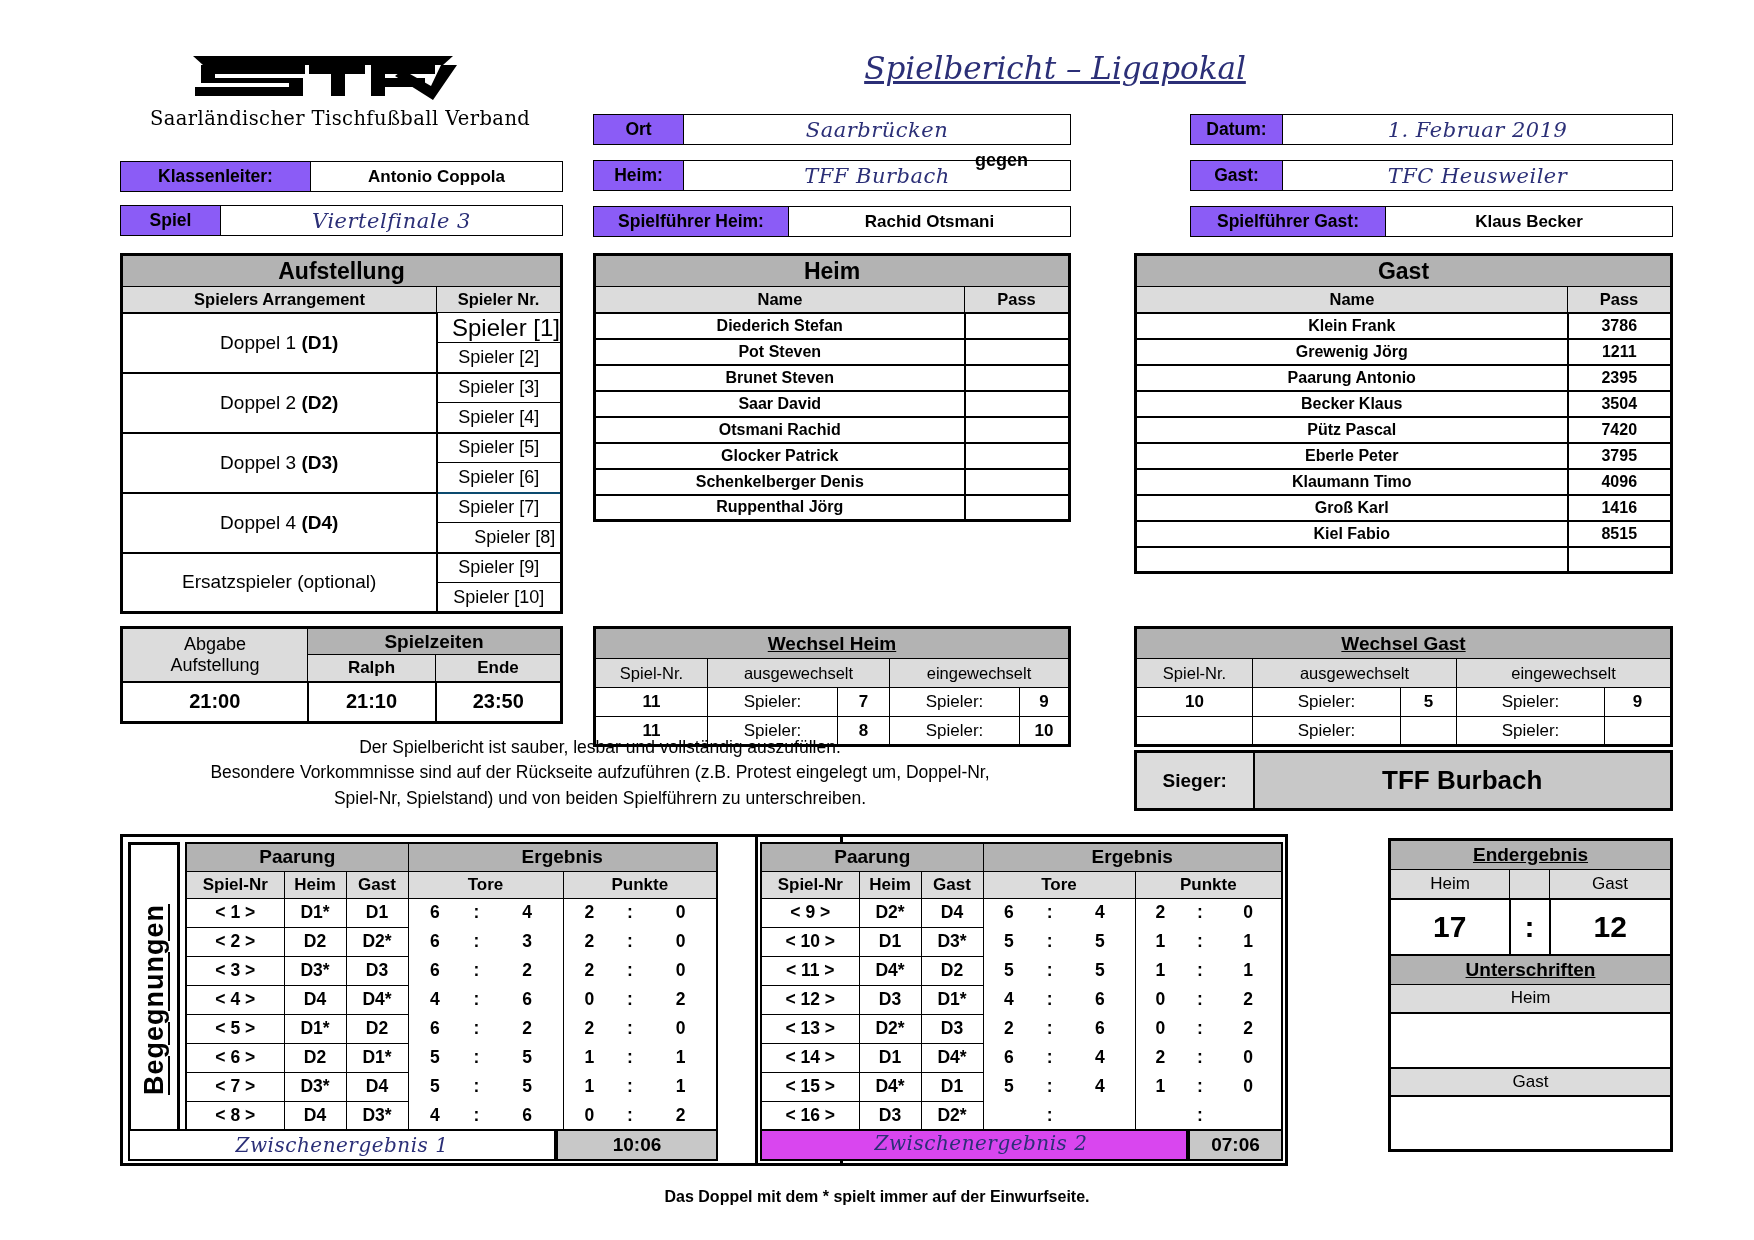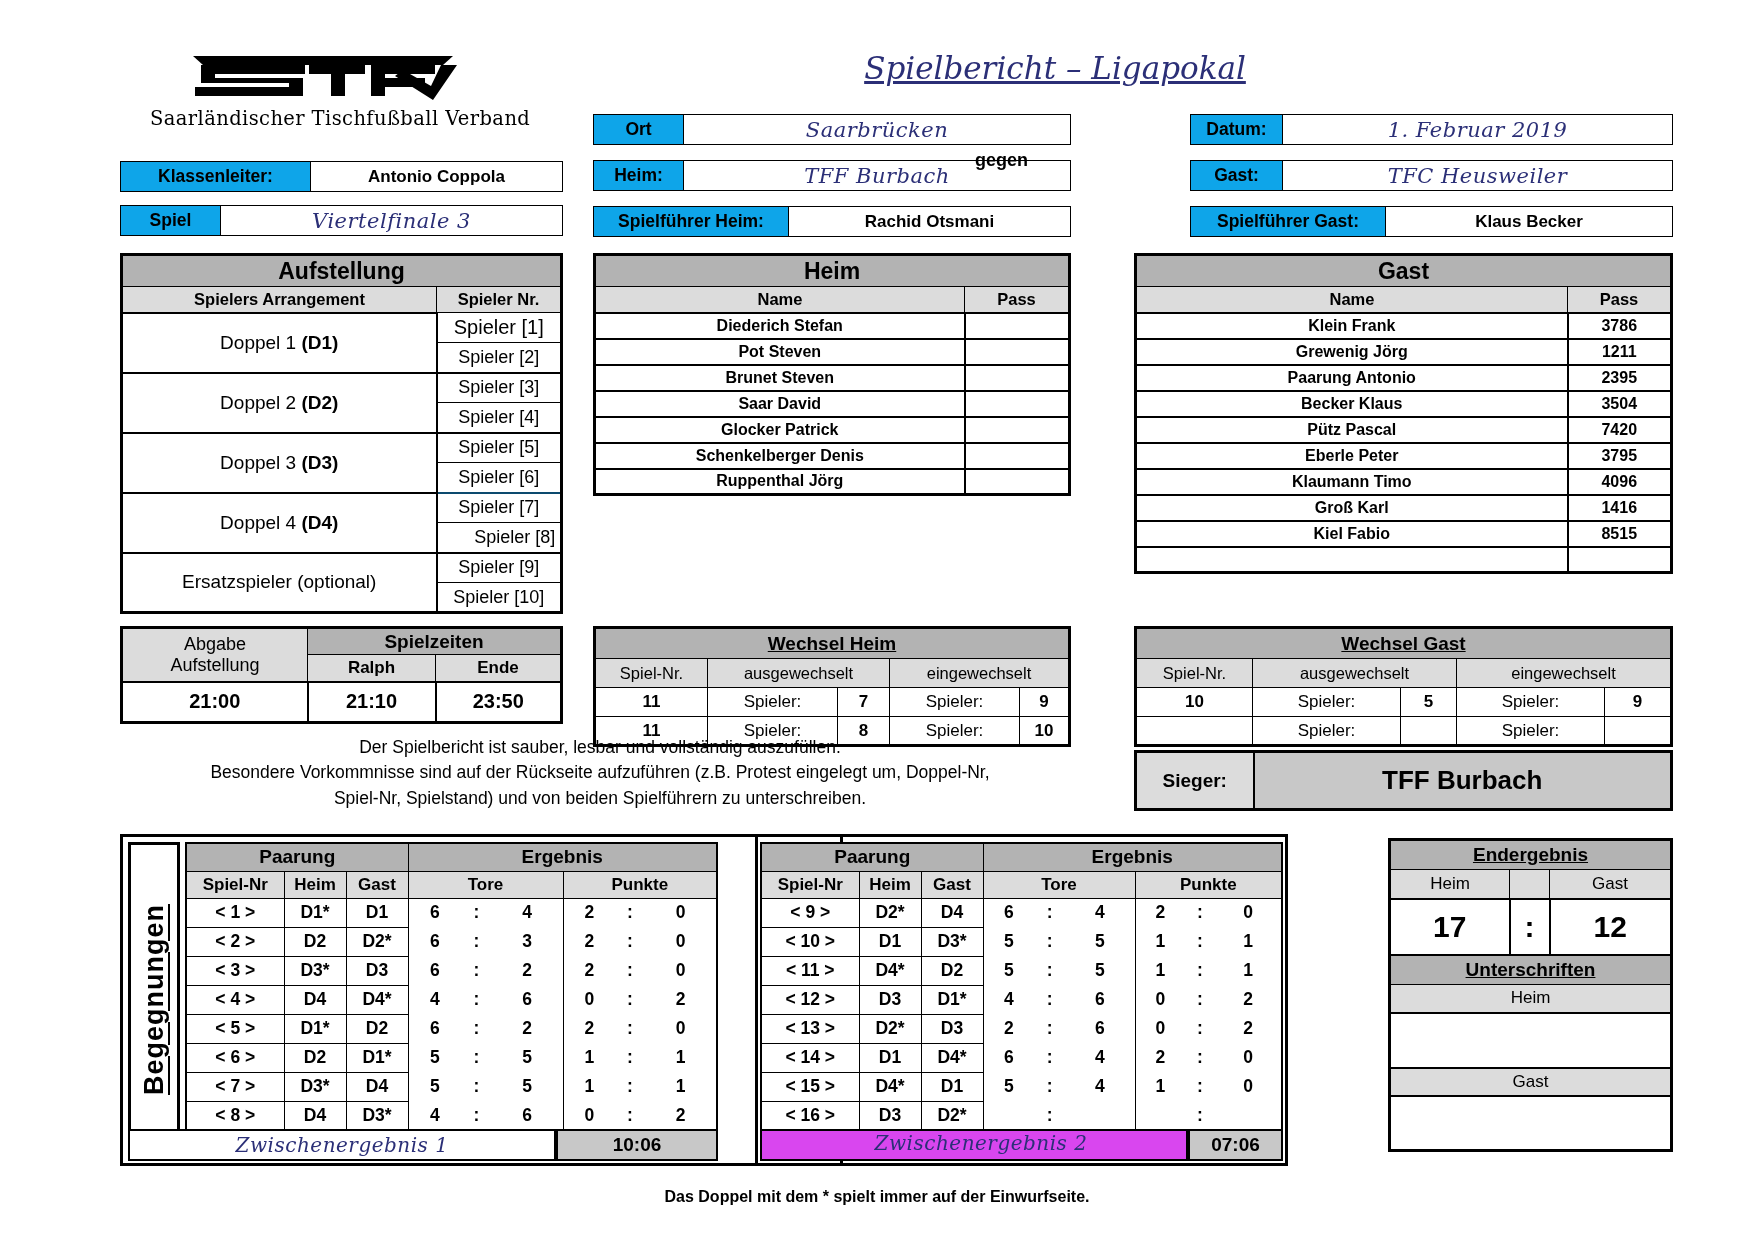--- a/index.html
+++ b/index.html
@@ -42,21 +42,21 @@
   
   #title {
     position:absolute; left:820px; top:50px; width:470px; text-align:center;
     font-family:"DejaVu Serif", serif; font-size:31px; color:#2b2f77;
     font-style:italic; text-decoration:underline; white-space:nowrap;
   }
 
   
   .fieldbar { position:absolute; display:flex; border:1px solid #000; height:31px; }
   .fieldbar .lbl {
-    background:#0ea5e9; border-right:1px solid #000;
+    background:#8b5cf6; border-right:1px solid #000;
     display:flex; align-items:center; justify-content:center;
     font-weight:bold; font-size:17.5px;
   }
   .fieldbar .val {
     background:#fff; flex:1; display:flex; align-items:center; justify-content:center;
     font-size:17px; font-weight:bold;
   }
   .fieldbar .val.script { font-size:21px; font-weight:normal; }
 
   #gegen-lbl { position:absolute; left:975px; top:150px; font-size:18px; font-weight:bold; }
@@ -147,21 +147,21 @@
         <tr class="title-row">
       <td class="hdr-dark b1" colspan="2">Aufstellung</td>
     </tr>
     <tr class="colhdr-row">
       <td class="hdr-light b1" style="width:315px;">Spielers Arrangement</td>
       <td class="hdr-light b1">Spieler Nr.</td>
     </tr>
 
     <tr class="data-row" style="height:30px;">
       <td class="cell" rowspan="2" style="border:2px solid #000; font-weight:normal; font-size:19px;"><span>Doppel 1 </span><b>(D1)</b></td>
-      <td class="cell b1" style="font-weight:normal; font-size:20px;">Spieler [1]</td>
+      <td class="cell b1" style="font-weight:normal; font-size:24px;text-align:right;">Spieler [1]</td>
     </tr>
     <tr class="data-row" style="height:30px;">
           <td class="cell b1" style="font-weight:normal; font-size:18px; border-bottom:2px solid #000;">Spieler [2]</td>
         </tr>
 
     <tr class="data-row" style="height:30px;">
       <td class="cell" rowspan="2" style="border:2px solid #000; font-weight:normal; font-size:19px;"><span>Doppel 2 </span><b>(D2)</b></td>
       <td class="cell b1" style="font-weight:normal; font-size:18px;">Spieler [3]</td>
     </tr>
     <tr class="data-row" style="height:30px;">
@@ -210,20 +210,24 @@
     <tr class="data-row">
           <td class="cell b2">Pot Steven</td>
           <td class="cell b2"></td>
         </tr>
     <tr class="data-row">
           <td class="cell b2">Brunet Steven</td>
           <td class="cell b2"></td>
         </tr>
     <tr class="data-row">
           <td class="cell b2">Saar David</td>
+          <td class="cell b2"></td>
+        </tr>
+    <tr class="data-row">
+          <td class="cell b2">Otsmani Rachid</td>
           <td class="cell b2"></td>
         </tr>
     <tr class="data-row">
           <td class="cell b2">Glocker Patrick</td>
           <td class="cell b2"></td>
         </tr>
     <tr class="data-row">
           <td class="cell b2">Schenkelberger Denis</td>
           <td class="cell b2"></td>
         </tr>

